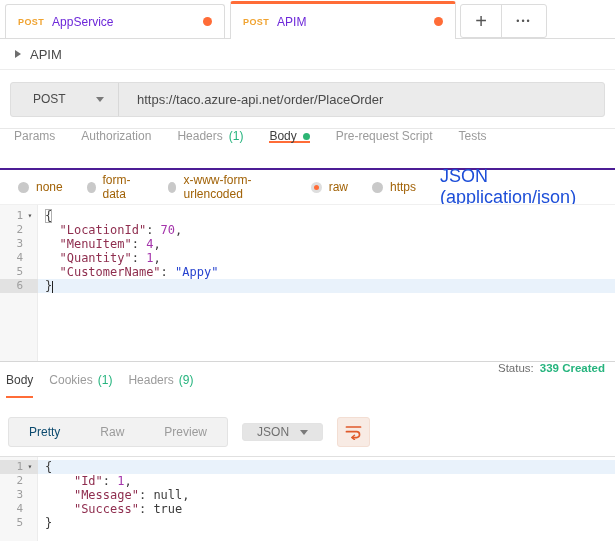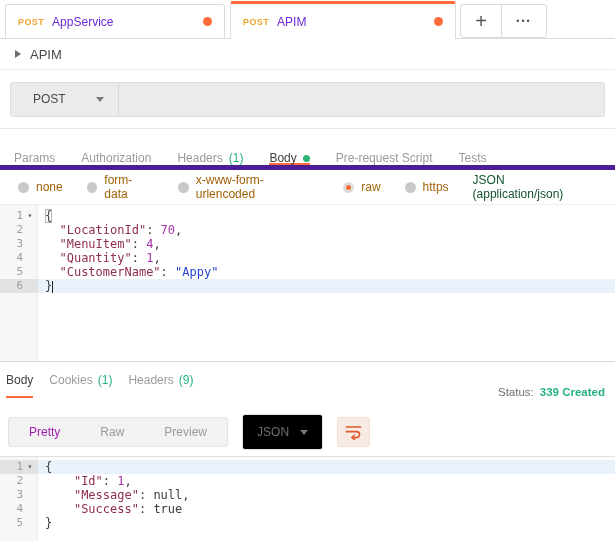--- a/index.html
+++ b/index.html
@@ -39,36 +39,36 @@
     border-radius:3px; display:flex; }
   .method-select { width:108px; display:flex; align-items:center;
     padding:0 14px 0 22px; border-right:1px solid #d8d8d8; cursor:pointer; }
   .method-label { flex:1; font-size:12px; color:#4a4a4a; }
   .chev { width:0; height:0; border-left:4px solid transparent; border-right:4px solid transparent;
     border-top:5px solid #7a7a7a; }
   .url-input { flex:1; display:flex; align-items:center; padding-left:18px;
     font-size:13px; color:#4a4a4a; }
 
   
-  .req-tabs { height:41px; display:flex; align-items:flex-end; gap:26px;
-    padding:0 14px; border-bottom:5px solid #4c1d95; }
+  .req-tabs { height:41px; display:flex; align-items:flex-start; gap:26px;
+    padding:0 14px; border-bottom:2px solid #4c1d95; }
   .req-tab { display:flex; align-items:center; gap:6px; font-size:12px;
     color:#9b9b9b; cursor:pointer; }
   .req-tab .count { color:#26b47e; }
   .req-tab.active { color:#3f3f3f; box-shadow: inset 0 -2px 0 #ff6c37; }
   .green-dot { width:7px; height:7px; border-radius:50%; background:#2db574; }
 
   
   .mode-row { height:34px; display:flex; align-items:center; gap:24px; padding:0 18px; }
   .mode { display:flex; align-items:center; gap:7px; font-size:12px; color:#a16207; cursor:pointer; }
   .radio { width:11px; height:11px; border-radius:50%; background:#c9c9c9;
     display:flex; align-items:center; justify-content:center; }
   .radio.sel { background:#dedede; }
   .radio .pip { width:5px; height:5px; border-radius:50%; background:#ff6c37; }
-  .content-type { margin-left:auto; padding-right:2px; font-size:12px; color:#14532d; cursor:pointer; }
+  .content-type { margin-left:auto; padding-right:2px; font-size:18px; color:#1d4ed8; cursor:pointer; }
 
   
   .editor { position:relative; font-family:"DejaVu Sans Mono", monospace;
     font-size:12px; line-height:14px; background:#fff; }
   .editor::before { content:""; position:absolute; left:0; top:0; bottom:0;
     width:37px; background:#f7f7f7; border-right:1px solid #ececec; }
   .editor.request { height:158px; border-top:1px solid #f0f0f0;
     border-bottom:1px solid #d6d6d6; padding-top:4px; }
   .editor.response { height:85px; border-top:1px solid #e0e0e0; padding-top:3px; }
   .cm-row { display:flex; height:14px; position:relative; }
@@ -85,33 +85,33 @@
   .tk-match { outline:1px solid #b0b0b0; outline-offset:-1px; }
   .cursor { display:inline-block; width:1px; height:12px; background:#222;
     vertical-align:middle; margin-left:0px; }
 
   
   .resp-meta { height:46px; display:flex; align-items:flex-start; gap:16px; padding:0 6px; }
   .resp-tab { height:36px; display:flex; align-items:center; gap:5px;
     font-size:12px; color:#9b9b9b; cursor:pointer; }
   .resp-tab .count { color:#26b47e; }
   .resp-tab.active { color:#3f3f3f; box-shadow: inset 0 -2px 0 #ff6c37; }
-  .status { margin-left:auto; height:36px; display:flex; align-items:flex-end;
+  .status { margin-left:auto; height:36px; display:flex; align-items:flex-start;
     gap:6px; padding-right:4px; }
   .status-label { font-size:11.5px; color:#6f6f6f; }
   .status-value { font-size:11.5px; color:#26b47e; font-weight:600; }
 
   
   .view-row { height:48px; display:flex; align-items:center; gap:14px; padding-left:8px; }
   .seg { display:flex; align-items:center; height:30px; background:#f2f2f2;
     border:1px solid #e3e3e3; border-radius:3px; }
   .seg-item { padding:0 20px; font-size:12px; color:#9b9b9b; cursor:pointer; }
-  .seg-item.active { color:#a21caf; }
-  .json-btn { height:36px; display:flex; align-items:center; gap:11px; padding:0 14px;
-    background:#000000; border:1px solid #e3e3e3; border-radius:3px;
+  .seg-item.active { color:#0c4a6e; }
+  .json-btn { height:18px; display:flex; align-items:center; gap:11px; padding:0 14px;
+    background:#e5e5e5; border:1px solid #e3e3e3; border-radius:3px;
     font-size:12px; color:#6f6f6f; cursor:pointer; }
   .wrap-btn { height:30px; width:33px; display:flex; align-items:center; justify-content:center;
     background:#f8ebe4; border:1px solid #f3ded3; border-radius:3px; cursor:pointer; }
 </style>
 </head>
 <body>
 
 <div class="tabstrip">
   <div class="tab inactive">
     <span class="tab-method">POST</span>
@@ -137,20 +137,21 @@
   <span class="tri-right"></span>
   <span class="collection-label">APIM</span>
 </div>
 
 <div class="url-section">
   <div class="url-bar">
     <div class="method-select">
       <span class="method-label">POST</span>
       <span class="chev"></span>
     </div>
+    <div class="url-input">https://taco.azure-api.net/order/PlaceOrder</div>
   </div>
 </div>
 
 <div class="req-tabs">
   <div class="req-tab">
     <span>Params</span>
   </div>
   <div class="req-tab">
     <span>Authorization</span>
   </div>

